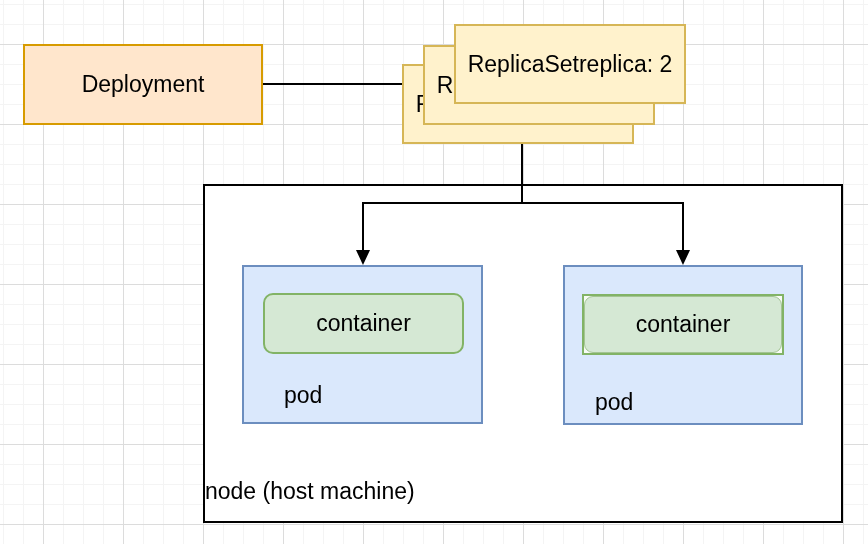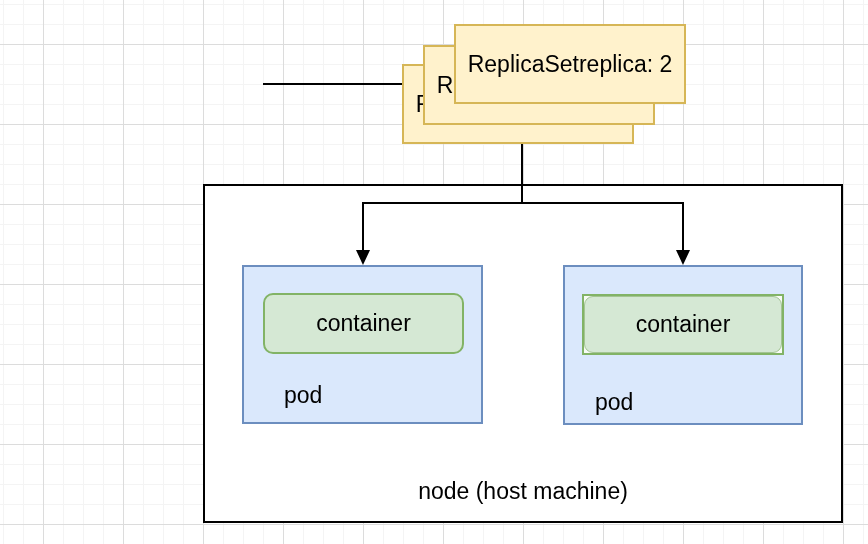--- a/index.html
+++ b/index.html
@@ -51,21 +51,21 @@
   
   .node {
     left: 203px; top: 184px; width: 640px; height: 339px;
     background: #ffffff;
     border: 2px solid #000000;
     z-index: 1;
   }
   .node-label {
     position: absolute;
     left: 0; right: 0; bottom: 16px;
-    text-align: center;
+    text-align: left;
     line-height: 28px;
     z-index: 2;
   }
   
   .pod {
     background: #DAE8FC;
     border: 2px solid #6C8EBF;
     z-index: 3;
   }
   .pod-left  { left: 242px; top: 265px; width: 241px; height: 159px; }
@@ -132,20 +132,23 @@
   .l-rs-down  { left: 521px; top: 143px; width: 2px;   height: 61px; }
   .l-branch   { left: 362px; top: 202px; width: 322px; height: 2px; }
   .l-drop-l   { left: 362px; top: 202px; width: 2px;   height: 49px; }
   .l-drop-r   { left: 682px; top: 202px; width: 2px;   height: 49px; }
 </style>
 </head>
 <body>
 
 <div class="canvas">
 
+  <div class="shape deployment">
+    <span>Deployment</span>
+  </div>
 
   <div class="line l-dep-rs"></div>
   <div class="arrowhead head-right"></div>
 
   <div class="shape rs-card rs-back">
     <span>ReplicaSet</span>
     <span>replica: 2</span>
   </div>
   <div class="shape rs-card rs-middle">
     <span>ReplicaSet</span>

